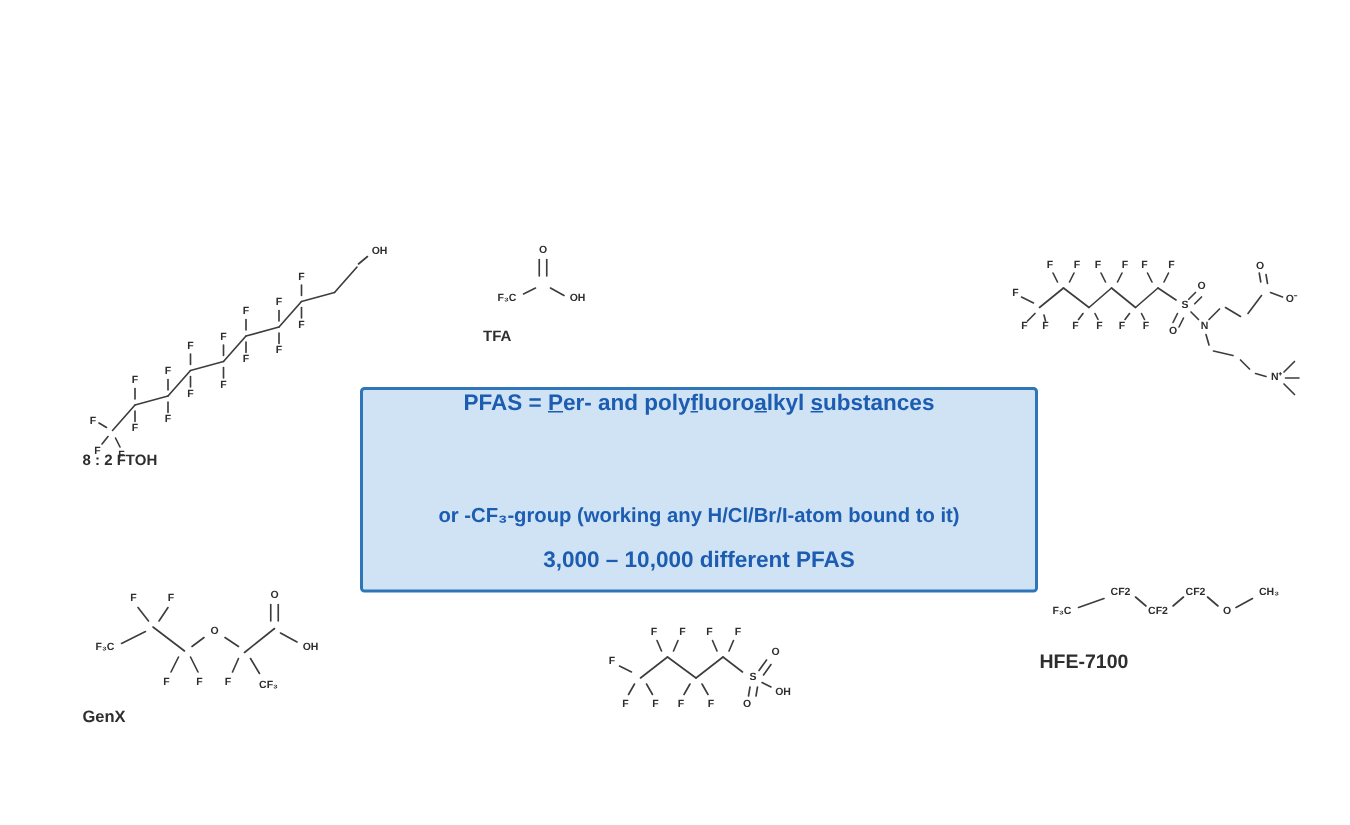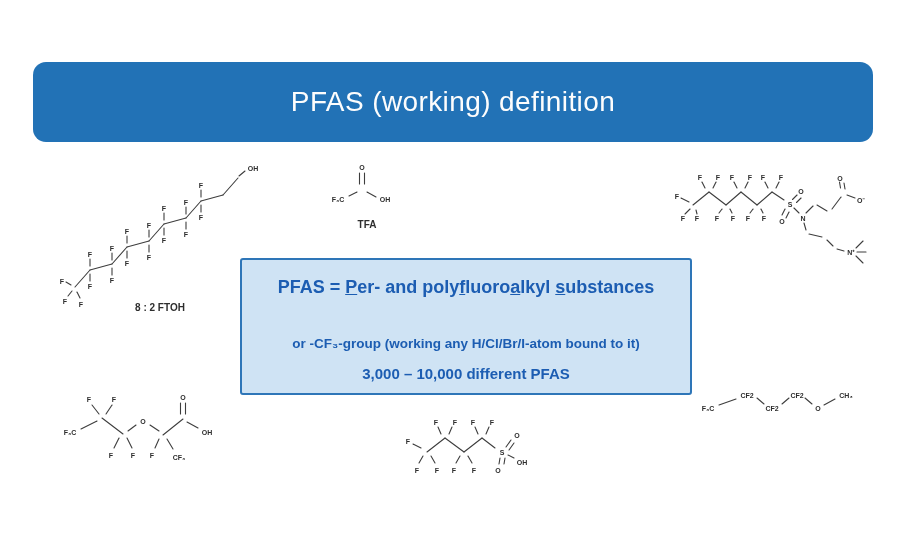--- a/index.html
+++ b/index.html
@@ -13,58 +13,55 @@
     position:absolute;left:33px;top:62px;width:840px;height:80px;
     background:var(--headerbg,#2272b6);border-radius:13px;
     display:flex;align-items:center;justify-content:center;
   }
   .title{color:var(--titletext,#fff);font-size:28px;font-weight:400;letter-spacing:.4px}
   .defbox{
     position:absolute;left:240px;top:258px;width:452px;height:137px;box-sizing:border-box;
     background:var(--boxbg,#cfe3f4);border:2px solid var(--boxborder,#2e76b8);border-radius:3px;
     color:var(--boxtext,#1c5db2);font-weight:bold;text-align:center;
   }
-  .defbox .l1{position:absolute;top:17px;left:0;right:0;font-size:18px;white-space:nowrap}
+  .defbox .l1{position:absolute;top:0;left:0;right:0;font-size:15px;white-space:nowrap}
   .defbox .l2a{position:absolute;top:57px;left:0;right:0;font-size:13.5px;white-space:nowrap}
   .defbox .l2b{position:absolute;top:76px;left:0;right:0;font-size:13.5px;white-space:nowrap}
   .defbox .l3{position:absolute;top:105px;left:0;right:0;font-size:15px;white-space:nowrap}
   .u{text-decoration:underline}
   .mol{position:absolute}
   .mol svg{display:block}
   .mol svg line{stroke:var(--struct,#3d3d3d);stroke-width:1.1;stroke-linecap:round}
   .mol svg text{
     fill:var(--structtext,#2d2d2d);font-size:7px;font-weight:600;
     text-anchor:middle;dominant-baseline:central;
     font-family:"Liberation Sans",sans-serif;
   }
   .mol-label{
-    position:absolute;left:0;right:0;text-align:center;
+    position:absolute;left:0;right:0;text-align:left;
     color:var(--labeltext,#2e2e2e);font-weight:bold;
   }
   .m-ftoh{left:55px;top:150px;width:210px;height:175px}
   .m-ftoh .mol-label{top:152px;font-size:10px}
   .m-tfa{left:322px;top:155px;width:90px;height:85px}
   .m-tfa .mol-label{top:64px;font-size:10px}
   .m-hfo{left:468px;top:155px;width:135px;height:92px}
   .m-hfo .mol-label{top:66px;font-size:11px}
   .m-betaine{left:664px;top:152px;width:235px;height:120px}
   .m-genx{left:55px;top:385px;width:170px;height:110px}
   .m-genx .mol-label{top:87px;font-size:11px}
   .m-pfbs{left:392px;top:398px;width:180px;height:85px}
   .m-hfe{left:693px;top:373px;width:200px;height:80px}
   .m-hfe .mol-label{top:60px;font-size:13px}
 </style>
 </head>
 <body>
 
 <div class="slide">
 
-  <div class="header">
-    <div class="title">PFAS (working) definition</div>
-  </div>
 
   <div class="mol m-ftoh">
       <svg viewBox="0 0 210 175" width="210" height="175">
         <line x1="190" y1="21" x2="184" y2="26"></line>
         <line x1="183" y1="28" x2="168" y2="45"></line>
         <line x1="168" y1="45" x2="146" y2="51"></line>
         <line x1="146" y1="51" x2="131" y2="68"></line>
         <line x1="131" y1="68" x2="109" y2="74"></line>
         <line x1="109" y1="74" x2="94" y2="91"></line>
         <line x1="94" y1="91" x2="72" y2="97"></line>
@@ -206,20 +203,21 @@
         <text x="34" y="14">F</text>
         <text x="59" y="14">F</text>
         <text x="56" y="70">F</text>
         <text x="78" y="70">F</text>
         <text x="88" y="36" font-size="7.5">O</text>
         <text x="97" y="70">F</text>
         <text x="124" y="72" font-size="7.5">CF₃</text>
         <text x="128" y="12" font-size="7.5">O</text>
         <text x="152" y="47" font-size="7.5">OH</text>
       </svg>
+    <div class="mol-label">GenX</div>
   </div>
 
   <div class="mol m-pfbs">
       <svg viewBox="0 0 180 85" width="180" height="85">
         <line x1="21" y1="46" x2="29" y2="50"></line>
         <line x1="35" y1="54" x2="53" y2="40"></line>
         <line x1="53" y1="40" x2="72" y2="54"></line>
         <line x1="72" y1="54" x2="90" y2="40"></line>
         <line x1="31" y1="58" x2="27" y2="65"></line>
         <line x1="39" y1="58" x2="43" y2="65"></line>
@@ -258,20 +256,21 @@
         <line x1="89" y1="31" x2="96" y2="25"></line>
         <line x1="112" y1="25" x2="119" y2="31"></line>
         <line x1="131" y1="32" x2="142" y2="26"></line>
         <text x="15" y="35" font-size="9">F₃C</text>
         <text x="54" y="22" font-size="9">CF2</text>
         <text x="79" y="35" font-size="9">CF2</text>
         <text x="104" y="22" font-size="9">CF2</text>
         <text x="125" y="35" font-size="9">O</text>
         <text x="153" y="22" font-size="9">CH₃</text>
       </svg>
+    <div class="mol-label">HFE-7100</div>
   </div>
 
   <div class="defbox">
     <div class="l1"><span>PFAS = </span><span class="u">P</span><span>er- and poly</span><span class="u">f</span><span>luoro</span><span class="u">a</span><span>lkyl </span><span class="u">s</span><span>ubstances</span></div>
     <div class="l2b">or -CF₃-group (working any H/Cl/Br/I-atom bound to it)</div>
     <div class="l3">3,000 – 10,000 different PFAS</div>
   </div>
 
 </div>
 

